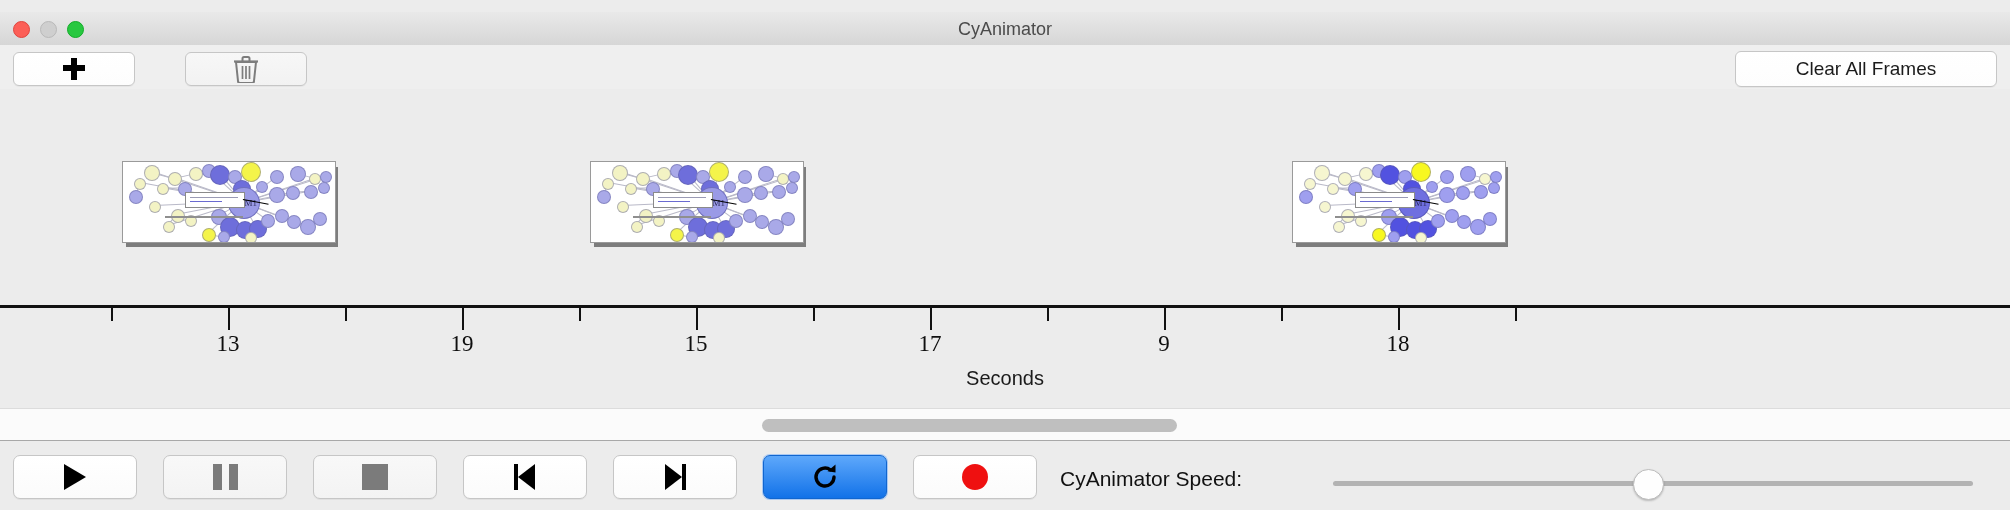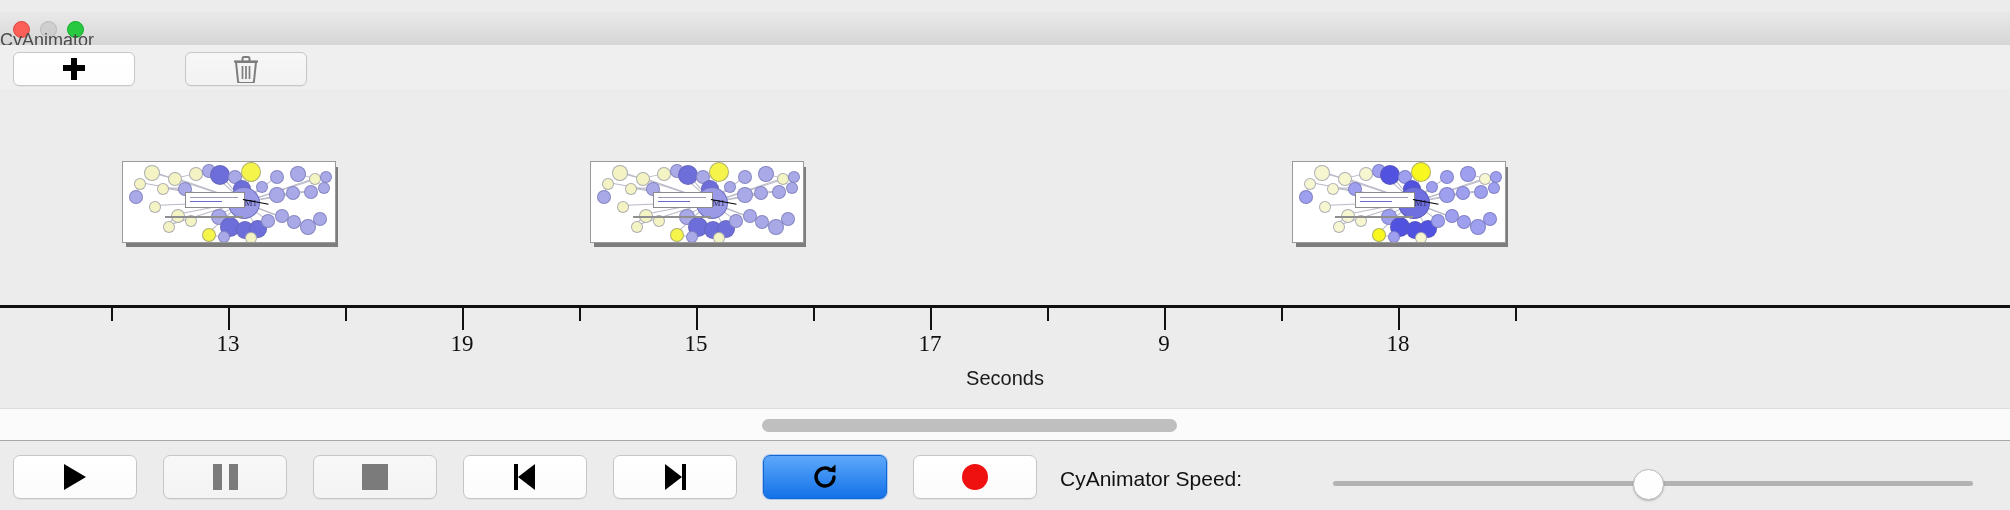--- a/index.html
+++ b/index.html
@@ -21,22 +21,22 @@
 
   
   .titlebar{position:absolute;left:0;top:12px;width:2010px;height:33px;
     background:linear-gradient(#e9e9e9,#d6d6d6);
     border-bottom:1px solid #b4b4b4;}
   .lights{position:absolute;left:13px;top:9px;display:flex;gap:10px;}
   .light{width:15px;height:15px;border-radius:50%;}
   .l-close{background:#fc5f57;border:1px solid #e0443e;}
   .l-min{background:#cfcfcf;border:1px solid #b9b9b9;}
   .l-max{background:#28c840;border:1px solid #12ac28;}
-  .title{position:absolute;left:0;top:12px;width:2010px;height:33px;line-height:33px;
-    text-align:left;font-size:18px;color:#4b4b4b;}
+  .title{position:absolute;left:0;top:1px;width:2010px;height:33px;line-height:33px;
+    text-align:center;font-size:18px;color:#4b4b4b;}
 
   
   .toolbar{position:absolute;left:0;top:45px;width:2010px;height:44px;
     background:#efefef;border-bottom:1px solid #c4c4c4;}
   .btn{position:absolute;border:1px solid #c6c6c6;border-radius:6px;
     display:flex;align-items:center;justify-content:center;
     box-shadow:0 1px 0 rgba(0,0,0,.04);}
   .btn-enabled{background:linear-gradient(#ffffff,#fdfdfd);}
   .btn-disabled{background:linear-gradient(#f7f7f7,#f2f2f2);}
   .btn-add{left:13px;top:7px;width:120px;height:32px;}
@@ -135,20 +135,21 @@
       <div class="plus"></div>
     </div>
     <div class="btn btn-disabled btn-del">
       <svg width="26" height="28" viewBox="0 0 26 28">
         <path d="M3 7 h20 l-2 19 a2 2 0 0 1 -2 2 h-12 a2 2 0 0 1 -2 -2 Z" fill="none" stroke="#7d7d7d" stroke-width="2"></path>
         <path d="M1 6.5 h24" stroke="#7d7d7d" stroke-width="2.2" fill="none"></path>
         <path d="M9.5 6.5 v-3 a1.5 1.5 0 0 1 1.5 -1.5 h4 a1.5 1.5 0 0 1 1.5 1.5 v3" fill="none" stroke="#7d7d7d" stroke-width="2"></path>
         <path d="M9.5 11 v13 M13 11 v13 M16.5 11 v13" stroke="#7d7d7d" stroke-width="1.7"></path>
       </svg>
     </div>
+    <div class="btn btn-enabled btn-clear">Clear All Frames</div>
   </div>
 
   <div class="timeline">
     <div class="frame" id="frame-0" style="left: 122px; top: 72px; width: 212px; height: 80px;">
         <div class="frame-shadow"></div>
         <div class="frame-inner" style="width: 212px; height: 80px;">
           <div class="edge" style="left: 119.78px; top: 40px; width: 97.1014px; transform: rotate(-2.82316rad);"></div>
           <div class="edge" style="left: 119.78px; top: 40px; width: 72.9603px; transform: rotate(-2.80641rad);"></div>
           <div class="edge" style="left: 119.78px; top: 40px; width: 47.4089px; transform: rotate(-2.40066rad);"></div>
           <div class="edge" style="left: 119.78px; top: 40px; width: 36.1328px; transform: rotate(-2.27234rad);"></div>

